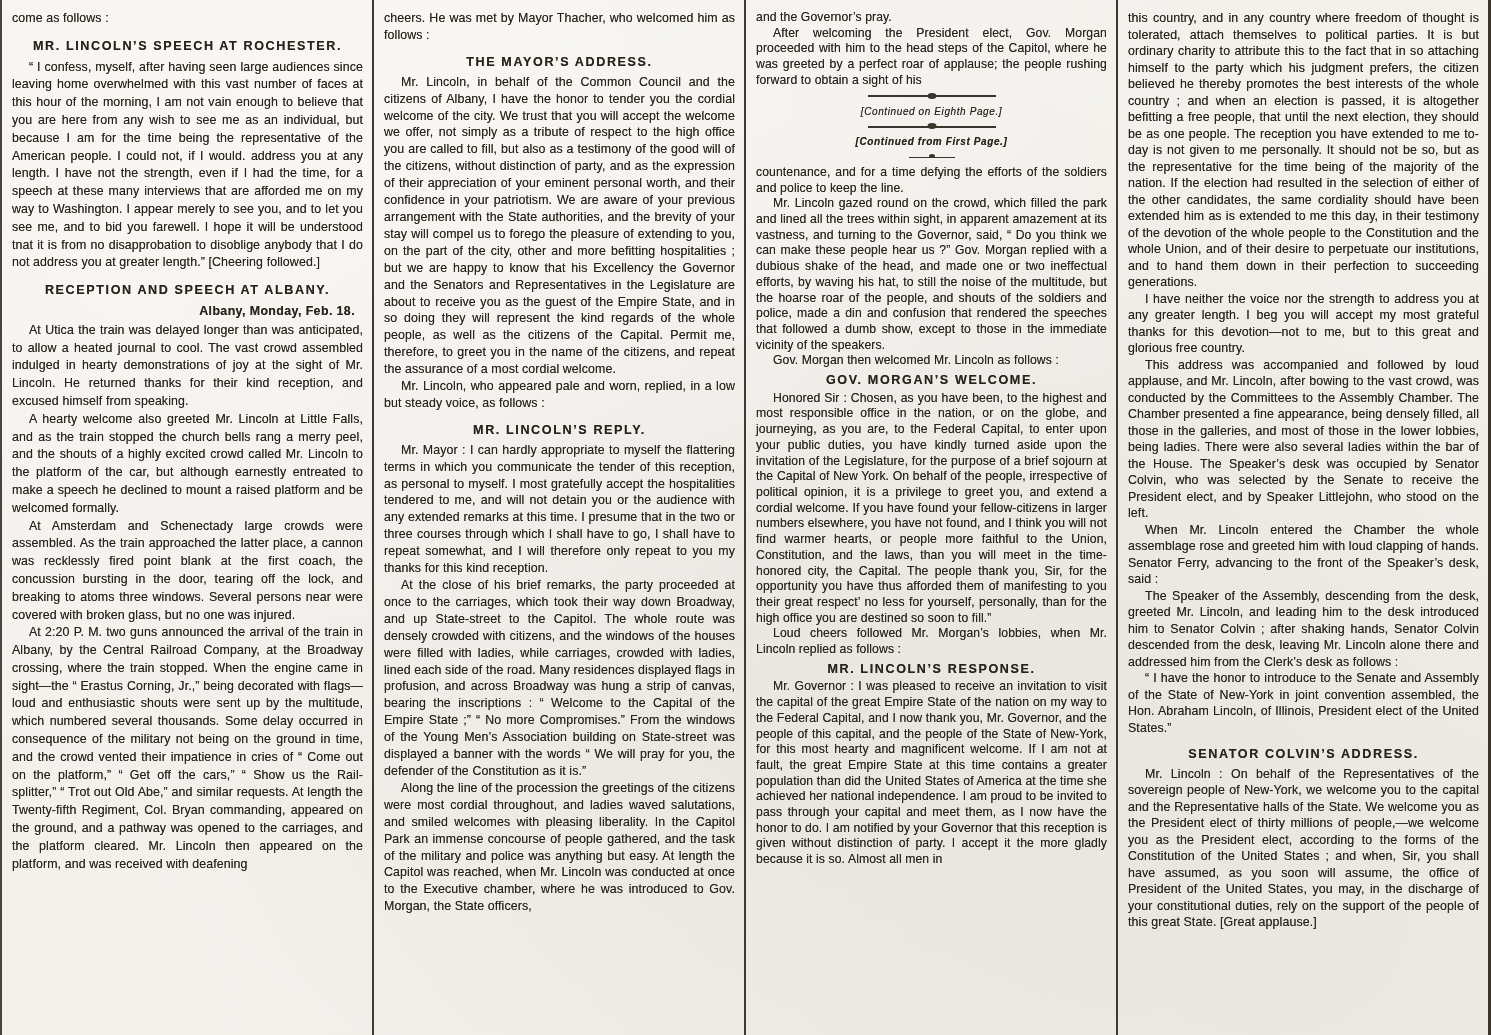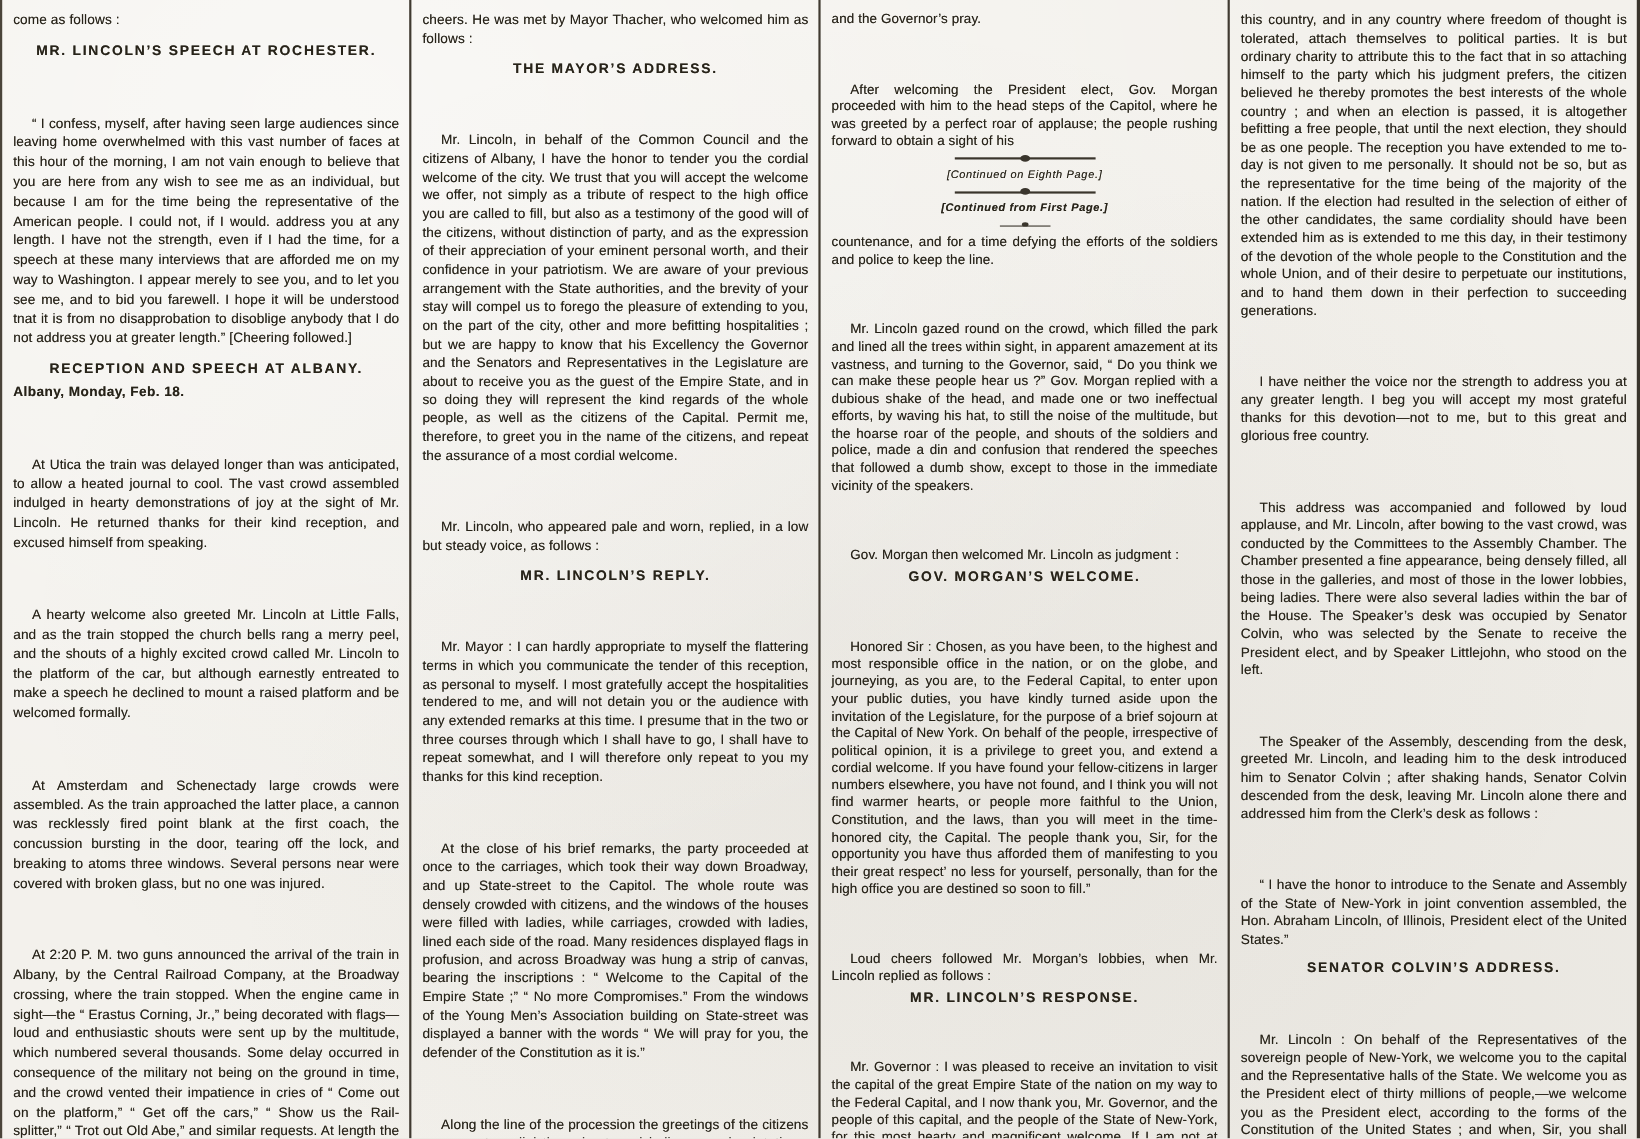--- a/index.html
+++ b/index.html
@@ -36,38 +36,38 @@
   }
   .column + .column { border-left: 2px solid #403a31; }
   .column:nth-child(1) { line-height: 17.8px; }
   .column:nth-child(2) { line-height: 16.9px; }
   .column:nth-child(3) { line-height: 15.7px; font-size: 12.2px; }
   .column:nth-child(4) { line-height: 16.5px; }
 
   p.paragraph, p.continuation {
     margin: 0;
   }
-  p.paragraph { text-indent: 17px; margin-top: 48px; }
+  p.paragraph { text-indent: 17px; }
   p.continuation { text-indent: 0; }
 
   .heading {
     text-align: center;
     font-weight: bold;
     letter-spacing: 1.6px;
     margin: 10px 0 3px 0;
     text-indent: 0;
     font-size: 12.6px;
   }
   .column:nth-child(3) .heading { margin: 4px 0 2px 0; }
 
   .dateline {
-    text-align: left;
+    text-align: right;
     font-weight: bold;
     letter-spacing: 0.4px;
-    margin: 0 20px 1px 0;
+    margin: 0 8px 1px 0;
   }
 
   .notice {
     text-align: center;
     font-style: italic;
     letter-spacing: 0.6px;
     margin: 2px 0;
     font-size: 10px;
   }
   .notice.bold { font-weight: bold; }
@@ -132,29 +132,30 @@
       <div class="notice">[Continued on Eighth Page.]</div>
       <div class="rule">
         <span class="rule-line"></span>
       </div>
       <div class="notice bold">[Continued from First Page.]</div>
       <div class="rule small">
         <span class="rule-line"></span>
       </div>
       <p class="continuation">countenance, and for a time defying the efforts of the soldiers and police to keep the line.</p>
       <p class="paragraph">Mr. Lincoln gazed round on the crowd, which filled the park and lined all the trees within sight, in apparent amazement at its vastness, and turning to the Governor, said, “ Do you think we can make these people hear us ?”  Gov. Morgan replied with a dubious shake of the head, and made one or two ineffectual efforts, by waving his hat, to still the noise of the multitude, but the hoarse roar of the people, and shouts of the soldiers and police, made a din and confusion that rendered the speeches that followed a dumb show, except to those in the immediate vicinity of the speakers.</p>
-      <p class="paragraph">Gov. Morgan then welcomed Mr. Lincoln as judgment :</p>
+      <p class="paragraph">Gov. Morgan then welcomed Mr. Lincoln as follows :</p>
       <div class="heading">GOV. MORGAN’S WELCOME.</div>
       <p class="paragraph">Honored Sir :  Chosen, as you have been, to the highest and most responsible office in the nation, or on the globe, and journeying, as you are, to the Federal Capital, to enter upon your public duties, you have kindly turned aside upon the invitation of the Legislature, for the purpose of a brief sojourn at the Capital of New York.  On behalf of the people, irrespective of political opinion, it is a privilege to greet you, and extend a cordial welcome.  If you have found your fellow-citizens in larger numbers elsewhere, you have not found, and I think you will not find warmer hearts, or people more faithful to the Union, Constitution, and the laws, than you will meet in the time-honored city, the Capital.  The people thank you, Sir, for the opportunity you have thus afforded them of manifesting to you their great respect’ no less for yourself, personally, than for the high office you are destined so soon to fill.”</p>
       <p class="paragraph">Loud cheers followed Mr. Morgan’s lobbies, when Mr. Lincoln replied as follows :</p>
       <div class="heading">MR. LINCOLN’S RESPONSE.</div>
       <p class="paragraph">Mr. Governor : I was pleased  to  receive an invitation to visit the capital  of the great Empire State of the nation on my way to  the  Federal  Capital, and I now thank you, Mr. Governor, and the  people of this capital, and the people of the State of  New-York, for this most  hearty and magnificent welcome.  If I am not at fault, the great Empire  State  at this time contains a greater population than did  the  United  States of America at the time she achieved  her  national independence.  I am proud to be invited to pass through your capital and meet them, as I  now have the honor to do.  I am notified by your Governor that this reception is given without distinction of  party.  I accept it the more gladly because it  is  so.   Almost  all men in</p>
     </div>
     <div class="column">
       <p class="continuation">this country, and in any country  where freedom of thought is tolerated, attach themselves to political parties.  It is but ordinary charity to  attribute this to the fact that in so attaching himself to  the  party which his judgment prefers, the citizen believed he thereby promotes the best interests of the whole country ; and when an election is passed, it is altogether befitting a free people, that until the next election, they should be as one people.   The  reception  you have extended to me to-day is  not  given to  me  personally.  It should not be  so,  but  as the  representative for the time being of the  majority of the  nation. If the election had resulted  in the  selection of either of the other candidates, the  same  cordiality  should have been extended him as is  extended  to  me  this day, in their testimony  of  the  devotion of  the  whole people to the Constitution and the  whole  Union, and of their desire to perpetuate  our  institutions,  and  to hand them down in their perfection  to  succeeding generations.</p>
       <p class="paragraph">I have neither the voice nor the strength to  address you at any greater length.   I beg you will accept my most grateful thanks for this devotion—not to  me, but to this great and glorious free country.</p>
       <p class="paragraph">This address was accompanied  and  followed  by loud applause, and Mr. Lincoln, after  bowing  to the vast crowd, was conducted  by the Committees to the Assembly Chamber.  The Chamber presented a fine appearance, being densely  filled,  all  those in the galleries, and most of those in  the  lower  lobbies, being ladies.  There were also several  ladies  within the bar of the House.  The Speaker’s desk  was  occupied by Senator Colvin, who was  selected  by  the Senate to receive the President elect, and by Speaker Littlejohn, who stood on the left.</p>
+      <p class="paragraph">When Mr. Lincoln entered the Chamber  the whole assemblage rose  and greeted  him  with  loud  clapping of hands.  Senator Ferry, advancing  to the  front of the Speaker’s desk, said :</p>
       <p class="paragraph">The Speaker of the Assembly, descending  from the desk, greeted Mr. Lincoln, and  leading  him  to  the desk introduced him to Senator Colvin ; after shaking hands, Senator Colvin descended from the desk, leaving Mr. Lincoln alone there and addressed  him  from the Clerk’s desk as follows :</p>
       <p class="paragraph">“ I have the honor to introduce to the Senate and Assembly of the State of New-York in joint convention assembled, the Hon. Abraham  Lincoln, of Illinois, President elect of the United States.”</p>
       <div class="heading">SENATOR COLVIN’S ADDRESS.</div>
       <p class="paragraph">Mr. Lincoln :  On behalf of  the  Representatives of the sovereign people of New-York, we  welcome  you to the capital and the Representative  halls  of  the State.  We welcome you as  the  President  elect  of thirty millions of people,—we  welcome  you  as  the President elect, according to the forms of  the  Constitution of the United States ; and  when, Sir, you shall have assumed, as you soon will assume, the  office  of President of the United States, you  may, in  the  discharge of your constitutional duties, rely  on the  support of the people of this great State. [Great applause.]</p>
     </div>
   </div>
 
 </body></html>

